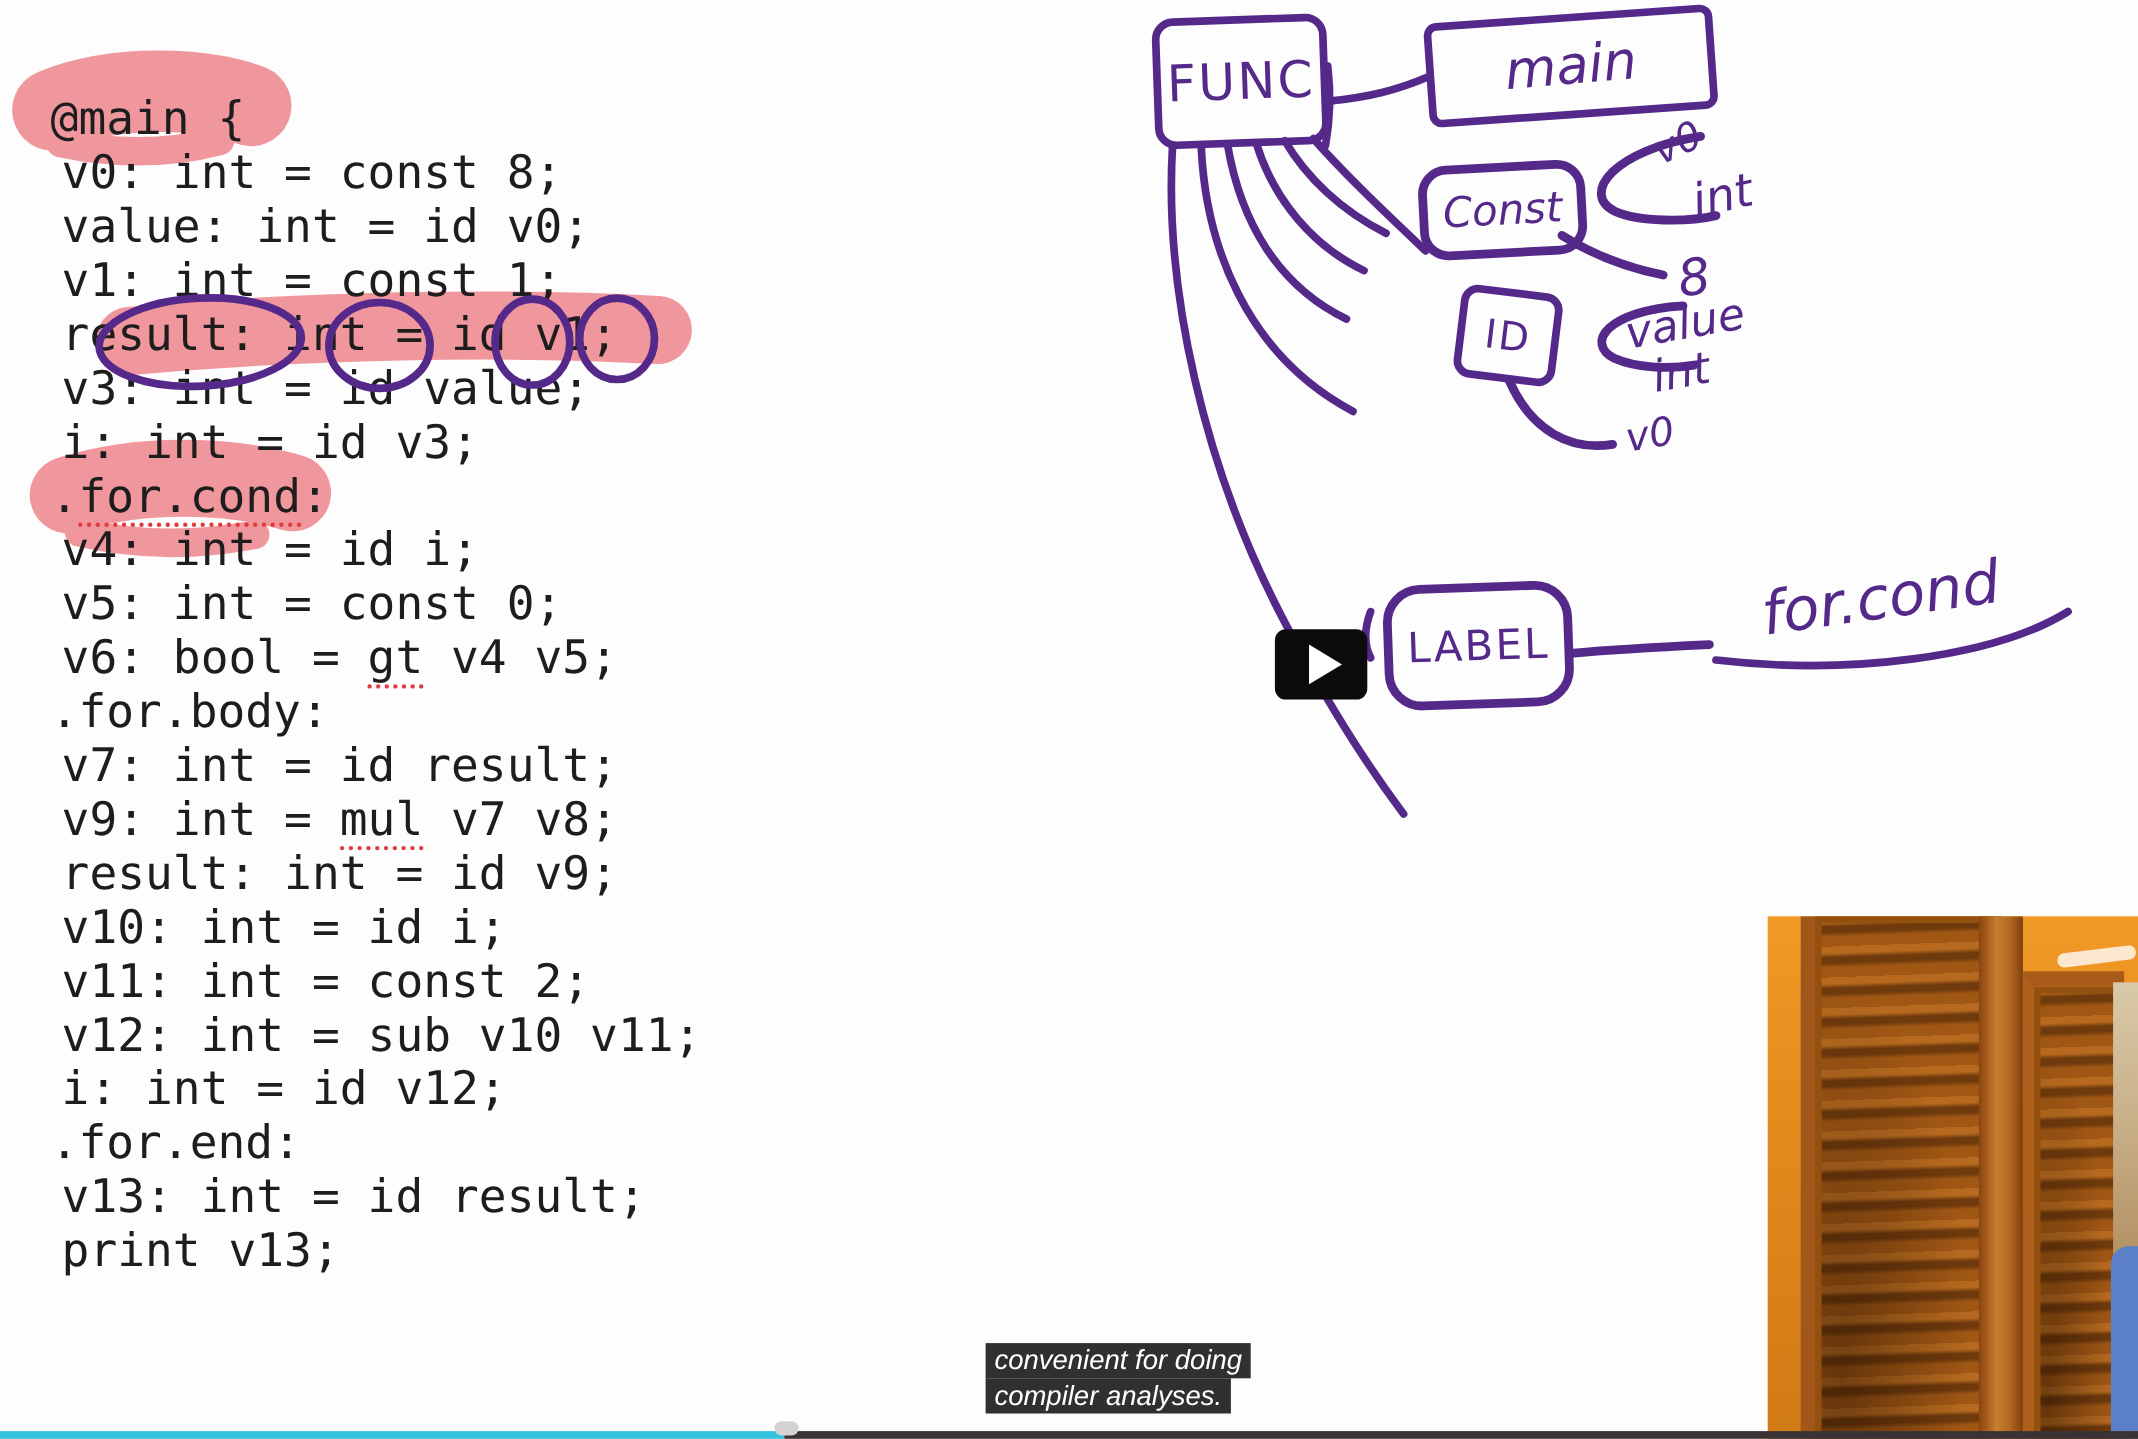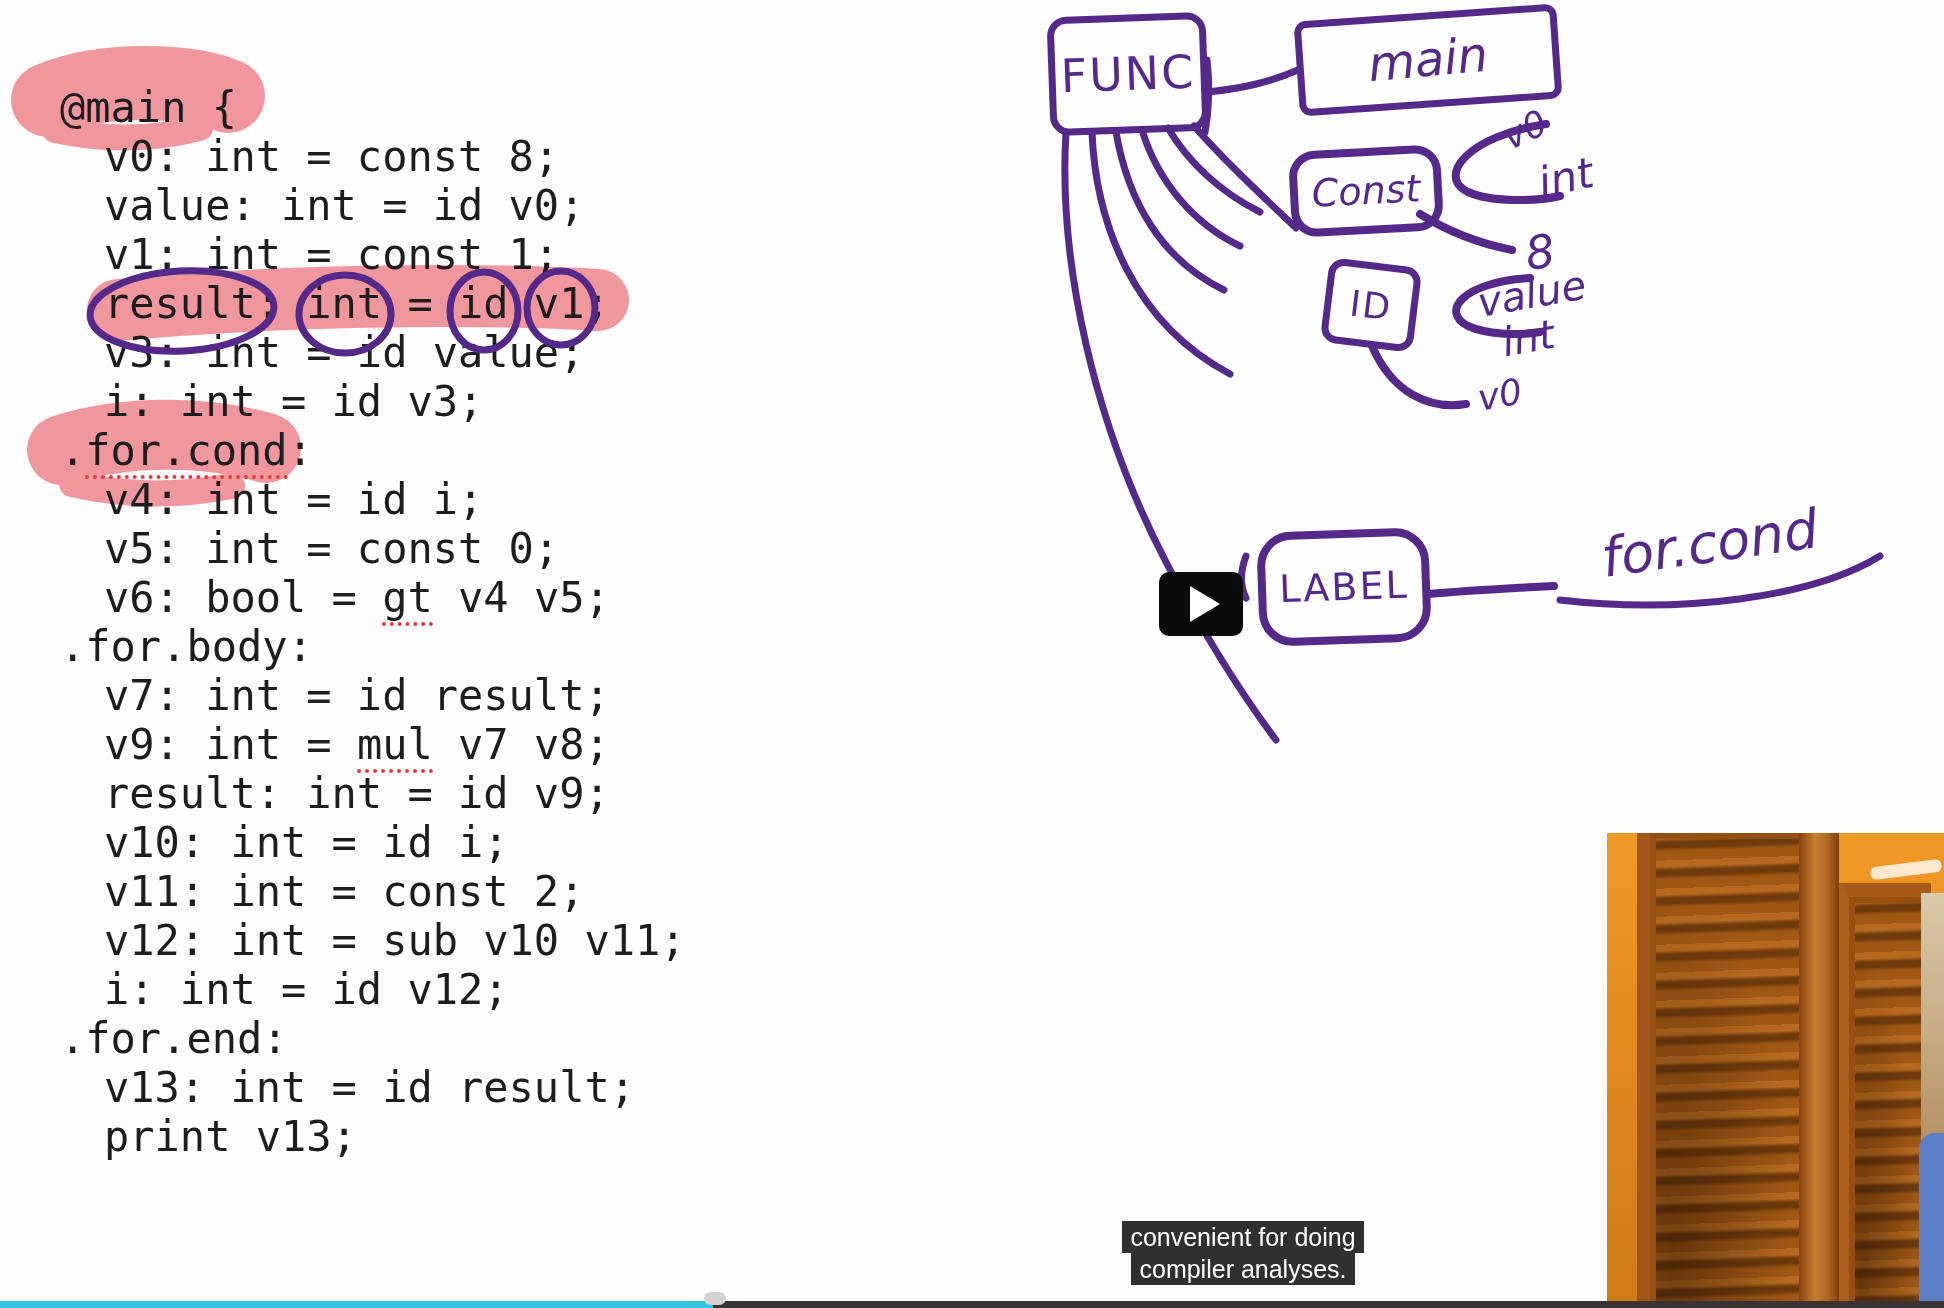--- a/index.html
+++ b/index.html
@@ -5,22 +5,22 @@
   html,body{margin:0;padding:0;}
   body{
     width:1944px;height:1308px;position:relative;overflow:hidden;
     background:#FDFDFD;font-family:"Liberation Sans",sans-serif;
   }
   
   #code-panel{
     position:absolute;left:0;top:83px;width:820px;z-index:2;
     font-family:"DejaVu Sans Mono",monospace;font-size:42px;color:#1D1D1D;
   }
-  .code-line{height:49px;line-height:49px;white-space:pre;padding-left:60px;}
-  .code-line.ind{padding-left:104px;}
+  .code-line{height:49px;line-height:49px;white-space:pre;padding-left:46px;}
+  .code-line.ind{padding-left:56px;}
   .sq{border-bottom:4px dotted #E03C3C;}
   
   #ink-under{position:absolute;left:0;top:0;z-index:1;pointer-events:none;}
   #ink-over{position:absolute;left:0;top:0;z-index:4;pointer-events:none;}
   #ink-over text{fill:#55298A;font-family:"DejaVu Sans",sans-serif;}
   #ink-over .hand{font-style:italic;}
   #ink-over .caps{font-style:normal;letter-spacing:2px;}
   
   #photo{position:absolute;left:1607px;top:833px;width:337px;height:475px;overflow:hidden;z-index:3;
     background:linear-gradient(180deg,#F09A26,#E58C1E 35%,#D07A15);}
@@ -39,22 +39,22 @@
     border-top:14px solid #A85A18;border-left:10px solid #AE5F1C;}
   #edge-right{position:absolute;left:314px;top:60px;width:23px;height:415px;
     background:linear-gradient(180deg,#D9C9A8,#C9B089 30%,#AC8758 70%,#8F6A3F);}
   #person-blue{position:absolute;left:312px;top:300px;width:26px;height:175px;
     background:#5C80C8;border-radius:16px 0 0 4px;}
   
   #play-button{position:absolute;left:1159px;top:572px;width:84px;height:64px;
     background:#0B0B0B;border-radius:10px;z-index:5;cursor:pointer;}
   #play-button .tri{position:absolute;left:31px;top:14px;width:0;height:0;
     border-left:30px solid #FFFFFF;border-top:18px solid transparent;border-bottom:18px solid transparent;}
-  #captions{position:absolute;left:1243px;top:1221px;transform:translateX(-50%);
-    width:600px;margin-left:0;text-align:center;z-index:6;}
+  #captions{position:absolute;left:1196px;top:1221px;transform:translateX(-50%);
+    width:600px;margin-left:0;text-align:left;z-index:6;font-style:italic;}
   #captions span{display:inline-block;background:rgba(32,32,32,.93);color:#FFFFFF;
     font-size:25px;line-height:30px;padding:1px 8px;}
   #progress{position:absolute;left:0;bottom:0;width:1944px;height:7px;z-index:7;}
   #progress .played{position:absolute;left:0;top:0;height:7px;background:#33C3DE;}
   #progress .remaining{position:absolute;right:0;top:0;height:7px;background:#3A3336;}
   #playhead{position:absolute;left:704px;top:1292px;width:22px;height:13px;
     background:#D4D2D3;border-radius:7px;z-index:8;}
 </style>
 </head>
 <body>

